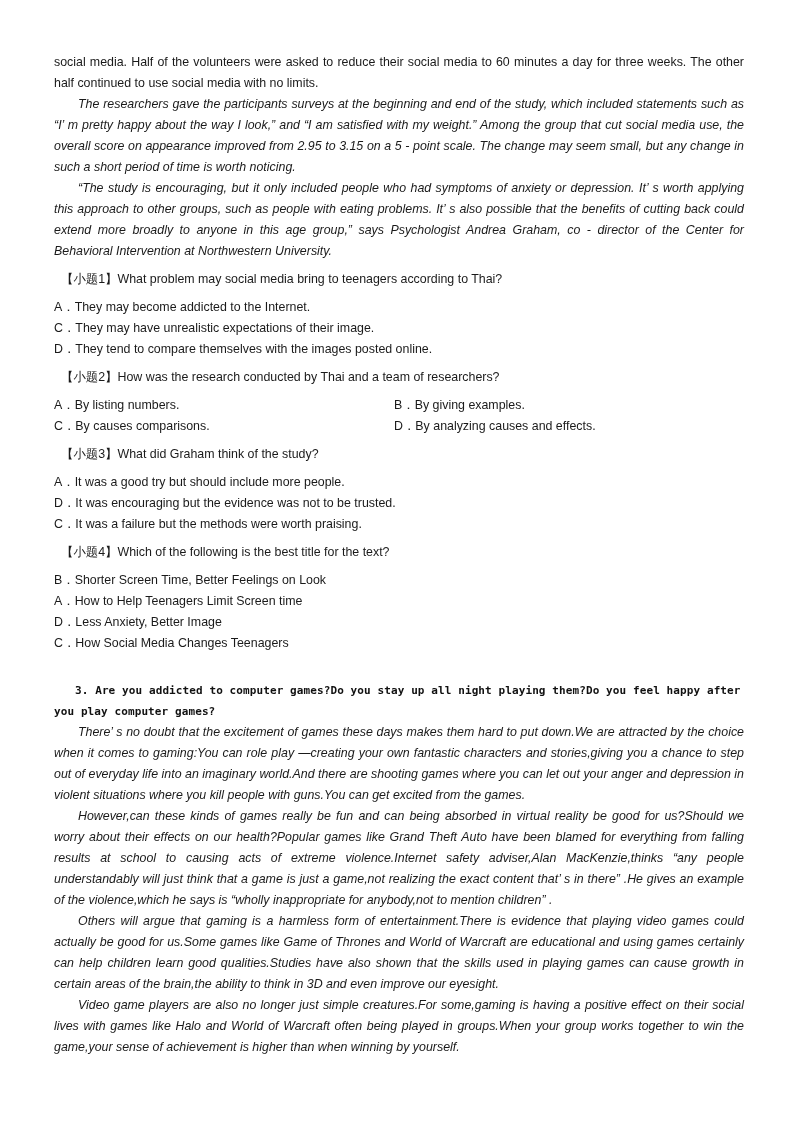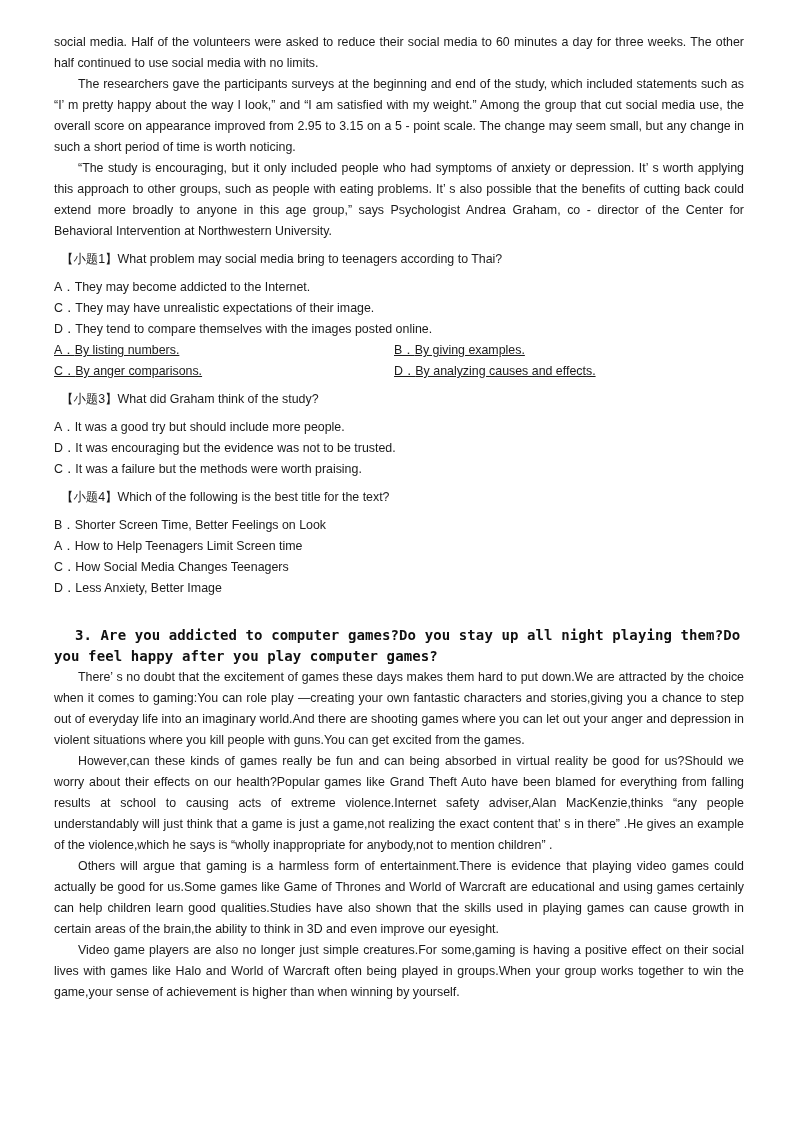--- a/index.html
+++ b/index.html
@@ -1,30 +1,30 @@
 <!DOCTYPE html>
 <html><head>
   <meta charset="utf-8">
   <style>
     html, body { margin: 0; padding: 0; background: #ffffff; }
     body { width: 794px; height: 1124px; overflow: hidden; position: relative; }
     .page {
-      position: absolute; left: 54px; top: 32px; width: 690px;
+      position: absolute; left: 54px; top: 52px; width: 690px;
       font-family: "Liberation Sans", sans-serif;
       font-size: 12.4px; color: #1a1a1a; line-height: 21px;
     }
     .p { margin: 0; text-align: justify; text-align-last: left; }
-    .indent { text-indent: 24px; }
+    .indent { text-indent: 24px; font-style: italic; }
     .q { margin: 7px; }
     .opt { margin: 0; }
-    .opt-grid { display: grid; grid-template-columns: 340px 350px; text-decoration: underline; }
+    .opt-grid { display: grid; grid-template-columns: 340px 350px; }
     .gap { height: 26px; }
     .heading {
       font-family: "DejaVu Sans Mono", monospace;
-      font-size: 14px; font-weight: bold; line-height: 21px; letter-spacing: 0.1px;
+      font-size: 11px; font-weight: bold; line-height: 21px; letter-spacing: 0.1px;
       margin: 0; text-indent: 21px; color: #111;
     }
   </style>
 </head>
 <body>
 
 <div class="page">
 
   <div>
     <p class="p">social media. Half of the volunteers were asked to reduce their social media to 60 minutes a day for three weeks. The other half continued to use social media with no limits.</p>
@@ -33,41 +33,42 @@
   </div>
 
   <div>
     <p class="q"><span>【小题1】</span><span>What problem may social media bring to teenagers according to Thai?</span></p>
     <p class="opt"><span>A．</span><span>They may become addicted to the Internet.</span></p>
     <p class="opt"><span>C．</span><span>They may have unrealistic expectations of their image.</span></p>
     <p class="opt"><span>D．</span><span>They tend to compare themselves with the images posted online.</span></p>
   </div>
 
   <div>
+    <p class="q"><span>【小题2】</span><span>How was the research conducted by Thai and a team of researchers?</span></p>
     <div class="opt-grid">
       <p class="opt"><span>A．</span><span>By listing numbers.</span></p>
       <p class="opt"><span>B．</span><span>By giving examples.</span></p>
-      <p class="opt"><span>C．</span><span>By anger comparisons.</span></p>
+      <p class="opt"><span>C．</span><span>By causes comparisons.</span></p>
       <p class="opt"><span>D．</span><span>By analyzing causes and effects.</span></p>
     </div>
   </div>
 
   <div>
     <p class="q"><span>【小题3】</span><span>What did Graham think of the study?</span></p>
     <p class="opt"><span>A．</span><span>It was a good try but should include more people.</span></p>
     <p class="opt"><span>D．</span><span>It was encouraging but the evidence was not to be trusted.</span></p>
     <p class="opt"><span>C．</span><span>It was a failure but the methods were worth praising.</span></p>
   </div>
 
   <div>
     <p class="q"><span>【小题4】</span><span>Which of the following is the best title for the text?</span></p>
     <p class="opt"><span>B．</span><span>Shorter Screen Time, Better Feelings on Look</span></p>
     <p class="opt"><span>A．</span><span>How to Help Teenagers Limit Screen time</span></p>
+    <p class="opt"><span>D．</span><span>Less Anxiety, Better Image</span></p>
     <p class="opt"><span>C．</span><span>How Social Media Changes Teenagers</span></p>
-    <p class="opt"><span>D．</span><span>Less Anxiety, Better Image</span></p>
   </div>
 
   <div class="gap"></div>
 
   <div>
     <p class="heading">3. Are you addicted to computer games?Do you stay up all night playing them?Do you feel happy after you play computer games?</p>
     <p class="p indent">There’ s no doubt that the excitement of games these days makes them hard to put down.We are attracted by the choice when it comes to gaming:You can role play —creating your own fantastic characters and stories,giving you a chance to step out of everyday life into an imaginary world.And there are shooting games where you can let out your anger and depression in violent situations where you kill people with guns.You can get excited from the games.</p>
     <p class="p indent">However,can these kinds of games really be fun and can being absorbed in virtual reality be good for us?Should we worry about their effects on our health?Popular games like Grand Theft Auto have been blamed for everything from falling results at school to causing acts of extreme violence.Internet safety adviser,Alan MacKenzie,thinks “any people understandably will just think that a game is just a game,not realizing the exact content that’ s in there” .He gives an example of the violence,which he says is “wholly inappropriate for anybody,not to mention children” .</p>
     <p class="p indent">Others will argue that gaming is a harmless form of entertainment.There is evidence that playing video games could actually be good for us.Some games like Game of Thrones and World of Warcraft are educational and using games certainly can help children learn good qualities.Studies have also shown that the skills used in playing games can cause growth in certain areas of the brain,the ability to think in 3D and even improve our eyesight.</p>
     <p class="p indent">Video game players are also no longer just simple creatures.For some,gaming is having a positive effect on their social lives with games like Halo and World of Warcraft often being played in groups.When your group works together to win the game,your sense of achievement is higher than when winning by yourself.</p>

